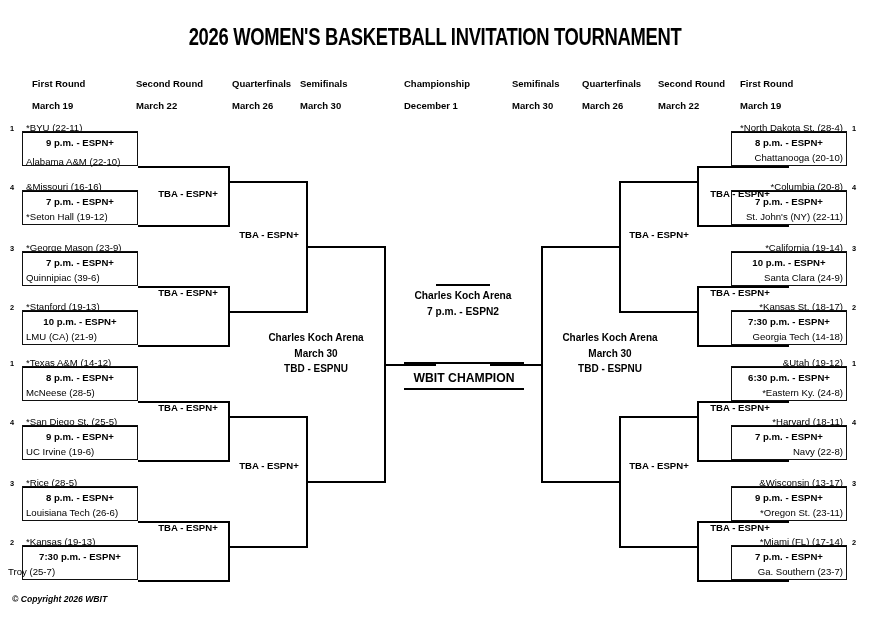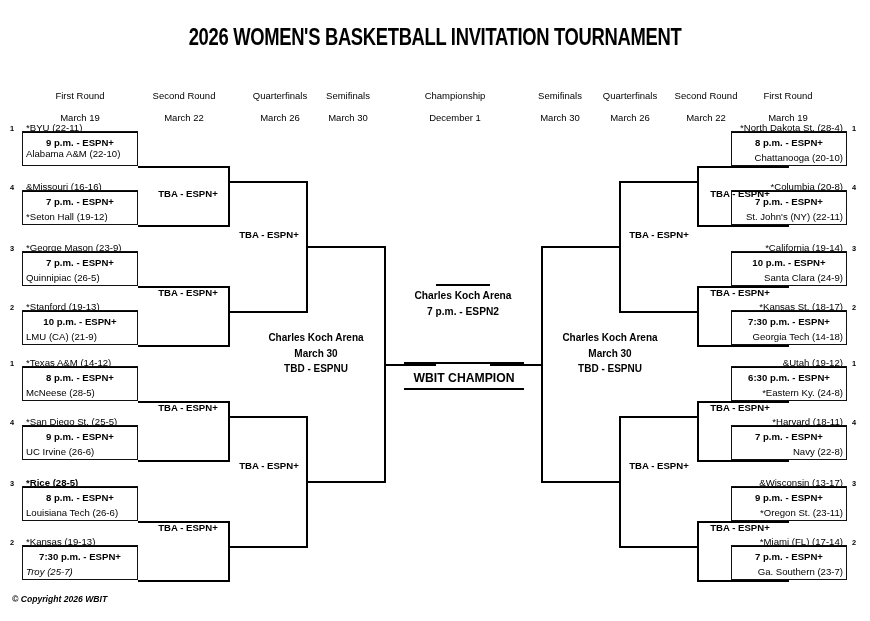--- a/index.html
+++ b/index.html
@@ -13,21 +13,21 @@
   
   .title{
     position:absolute;left:0;top:24px;width:870px;text-align:center;
     font-family:"Liberation Sans", sans-serif;
     font-weight:bold;font-size:23px;letter-spacing:-0.4px;
     transform:scaleX(0.80);transform-origin:center top;
     white-space:nowrap;
   }
 
   
-  .rhead{position:absolute;text-align:center;font-weight:normal;font-size:9.5px;margin-top:12px;}
+  .rhead{position:absolute;text-align:left;font-weight:bold;font-size:9.5px;}
   .rhead .r1{display:block;}
   .rhead .r2{display:block;margin-top:11px;}
 
   
   .line{position:absolute;background:#000;}
   .hline{height:1.6px;}
   .vline{width:1.6px;}
 
   
   .gamebox{position:absolute;border:1.8px solid #111;box-sizing:border-box;background:transparent;}
@@ -92,70 +92,70 @@
   <div class="rhead" style="left:740px;top:78px;width:96px;">
     <span class="r1">First Round</span>
     <span class="r2">March 19</span>
   </div>
 
   <div class="line hline" style="left:22px;top:131px;width:116px;"></div>
   <div class="seed" style="left:10px;top:124px;">1</div>
   <div class="team" style="left:26px;top:122px;">*BYU (22-11)</div>
   <div class="gamebox" style="left:22px;top:131px;width:116px;height:35px;"></div>
   <div class="gtime" style="left:22px;top:137px;width:116px;">9 p.m. - ESPN+</div>
-  <div class="team" style="left:26px;top:148px;text-align:right;">Alabama A&amp;M (22-10)</div>
+  <div class="team" style="left:26px;top:156px;text-align:right;">Alabama A&amp;M (22-10)</div>
 
   <div class="line hline" style="left:22px;top:190px;width:116px;"></div>
   <div class="seed" style="left:10px;top:183px;">4</div>
   <div class="team" style="left:26px;top:181px;">&amp;Missouri (16-16)</div>
   <div class="gamebox" style="left:22px;top:190px;width:116px;height:35px;"></div>
   <div class="gtime" style="left:22px;top:196px;width:116px;">7 p.m. - ESPN+</div>
   <div class="team" style="left:26px;top:211px;">*Seton Hall (19-12)</div>
 
   <div class="line hline" style="left:22px;top:251px;width:116px;"></div>
   <div class="seed" style="left:10px;top:244px;">3</div>
   <div class="team" style="left:26px;top:242px;">*George Mason (23-9)</div>
   <div class="gamebox" style="left:22px;top:251px;width:116px;height:35px;"></div>
   <div class="gtime" style="left:22px;top:257px;width:116px;">7 p.m. -  ESPN+</div>
-  <div class="team" style="left:26px;top:272px;">Quinnipiac (26-5)</div>
+  <div class="team" style="left:26px;top:272px;">Quinnipiac (39-6)</div>
 
   <div class="line hline" style="left:22px;top:310px;width:116px;"></div>
   <div class="seed" style="left:10px;top:303px;">2</div>
   <div class="team" style="left:26px;top:301px;">*Stanford (19-13)</div>
   <div class="gamebox" style="left:22px;top:310px;width:116px;height:35px;"></div>
   <div class="gtime" style="left:22px;top:316px;width:116px;">10 p.m. - ESPN+</div>
   <div class="team" style="left:26px;top:331px;">LMU (CA) (21-9)</div>
 
   <div class="line hline" style="left:22px;top:366px;width:116px;"></div>
   <div class="seed" style="left:10px;top:359px;">1</div>
   <div class="team" style="left:26px;top:357px;">*Texas A&amp;M (14-12)</div>
   <div class="gamebox" style="left:22px;top:366px;width:116px;height:35px;"></div>
   <div class="gtime" style="left:22px;top:372px;width:116px;">8 p.m. -  ESPN+</div>
   <div class="team" style="left:26px;top:387px;">McNeese (28-5)</div>
 
   <div class="line hline" style="left:22px;top:425px;width:116px;"></div>
   <div class="seed" style="left:10px;top:418px;">4</div>
   <div class="team" style="left:26px;top:416px;">*San Diego St. (25-5)</div>
   <div class="gamebox" style="left:22px;top:425px;width:116px;height:35px;"></div>
   <div class="gtime" style="left:22px;top:431px;width:116px;">9 p.m. -  ESPN+</div>
-  <div class="team" style="left:26px;top:446px;">UC Irvine (26-6)</div>
+  <div class="team" style="left:26px;top:446px;">UC Irvine (19-6)</div>
 
   <div class="line hline" style="left:22px;top:486px;width:116px;"></div>
   <div class="seed" style="left:10px;top:479px;">3</div>
-  <div class="team" style="left:26px;top:477px;font-weight:bold;">*Rice (28-5)</div>
+  <div class="team" style="left:26px;top:477px;">*Rice (28-5)</div>
   <div class="gamebox" style="left:22px;top:486px;width:116px;height:35px;"></div>
   <div class="gtime" style="left:22px;top:492px;width:116px;">8 p.m. -  ESPN+</div>
   <div class="team" style="left:26px;top:507px;">Louisiana Tech (26-6)</div>
 
   <div class="line hline" style="left:22px;top:545px;width:116px;"></div>
   <div class="seed" style="left:10px;top:538px;">2</div>
   <div class="team" style="left:26px;top:536px;">*Kansas (19-13)</div>
   <div class="gamebox" style="left:22px;top:545px;width:116px;height:35px;"></div>
   <div class="gtime" style="left:22px;top:551px;width:116px;">7:30 p.m. - ESPN+</div>
-  <div class="team" style="left:26px;top:566px;font-style:italic;">Troy (25-7)</div>
+  <div class="team" style="left:8px;top:566px;">Troy (25-7)</div>
 
   <div class="line hline" style="left:138px;top:166px;width:92px;"></div>
   <div class="line hline" style="left:138px;top:225px;width:92px;"></div>
   <div class="line vline" style="left:228.4px;top:166px;height:61px;"></div>
   <div class="tba" style="left:146px;top:188px;width:84px;">TBA - ESPN+</div>
 
   <div class="line hline" style="left:138px;top:286px;width:92px;"></div>
   <div class="line hline" style="left:138px;top:345px;width:92px;"></div>
   <div class="line vline" style="left:228.4px;top:286px;height:61px;"></div>
   <div class="tba" style="left:146px;top:287px;width:84px;">TBA - ESPN+</div>

